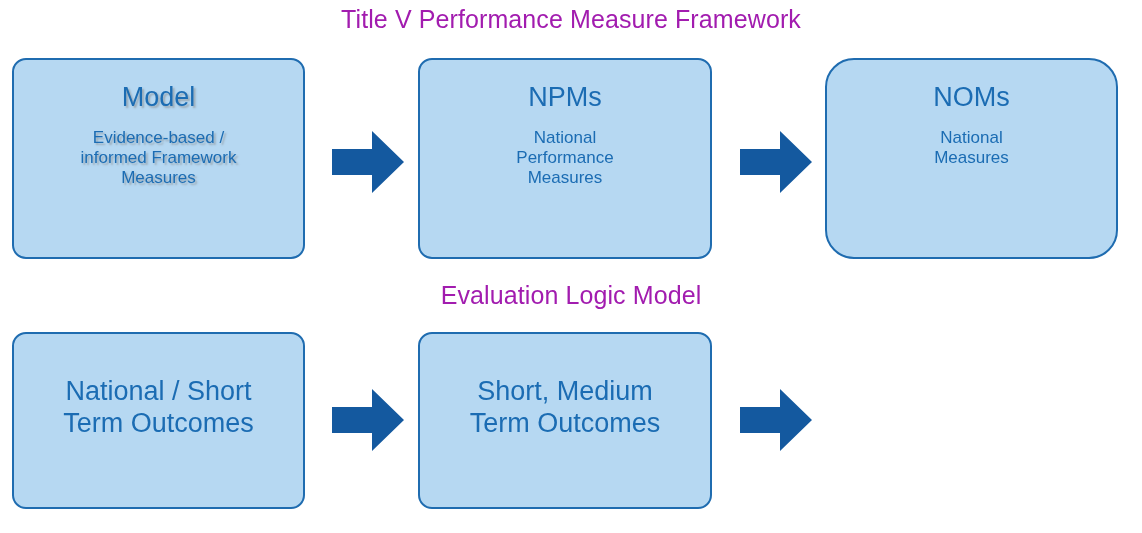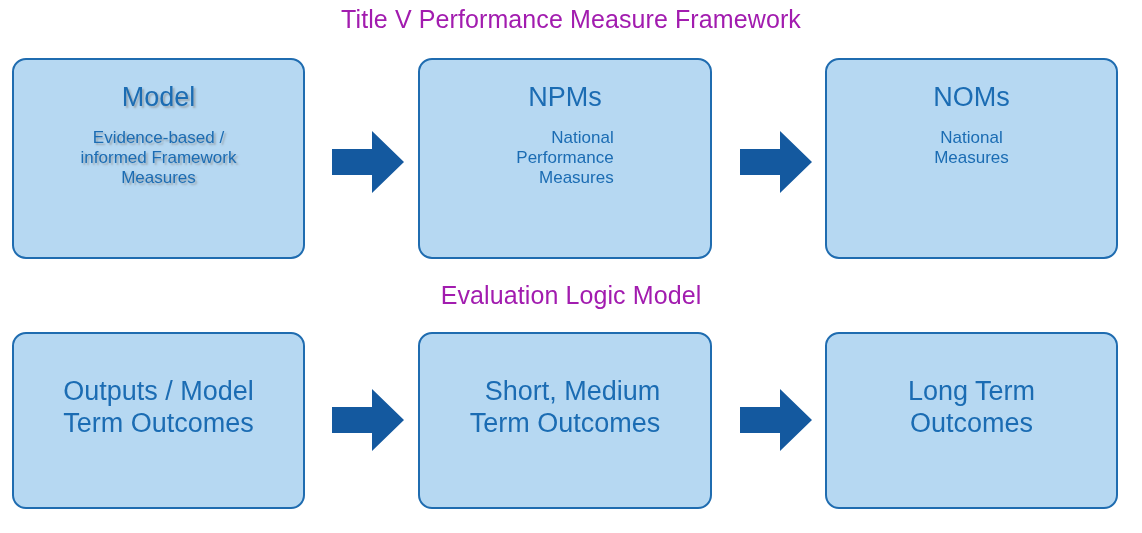--- a/index.html
+++ b/index.html
@@ -57,22 +57,22 @@
     padding-top: 22px;
   }
   .node-box.row-bottom {
     top: 332px;
     height: 177px;
     justify-content: center;
     padding-bottom: 26px;
   }
 
   .col-1 { left: 12px;  width: 293px; }
-  .col-2 { left: 418px; width: 294px; text-align: right; }
-  .col-3 { left: 825px; width: 293px; }
+  .col-2 { left: 418px; width: 294px; }
+  .col-3 { left: 825px; width: 293px; border-radius: 29px; }
 
   .node-heading {
     font-size: 27px;
     font-weight: 400;
     margin-bottom: 14px;
     white-space: nowrap;
   }
   .node-body {
     font-size: 17px;
     font-weight: 400;
@@ -145,21 +145,21 @@
     <div class="node-body">
       <span class="line">National</span>
       <span class="line">Measures</span>
     </div>
   </div>
 
   <div id="logic-model-title" class="section-title">Evaluation Logic Model</div>
 
   <div class="node-box row-bottom col-1">
     <div class="node-single">
-      <span class="line">Outputs / Model</span>
+      <span class="line">National / Short</span>
       <span class="line">Term Outcomes</span>
     </div>
   </div>
 
   <div class="arrow" id="arrow-bottom-1">
     <svg viewBox="0 0 72 62" preserveAspectRatio="none" aria-hidden="true">
       <polygon points="0,18 40,18 40,0 72,31 40,62 40,44 0,44" fill="#14599f"></polygon>
     </svg>
   </div>
 
@@ -169,20 +169,14 @@
       <span class="line">Term Outcomes</span>
     </div>
   </div>
 
   <div class="arrow" id="arrow-bottom-2">
     <svg viewBox="0 0 72 62" preserveAspectRatio="none" aria-hidden="true">
       <polygon points="0,18 40,18 40,0 72,31 40,62 40,44 0,44" fill="#14599f"></polygon>
     </svg>
   </div>
 
-  <div class="node-box row-bottom col-3">
-    <div class="node-single">
-      <span class="line">Long Term</span>
-      <span class="line">Outcomes</span>
-    </div>
-  </div>
 
 </div>
 
 </body></html>

